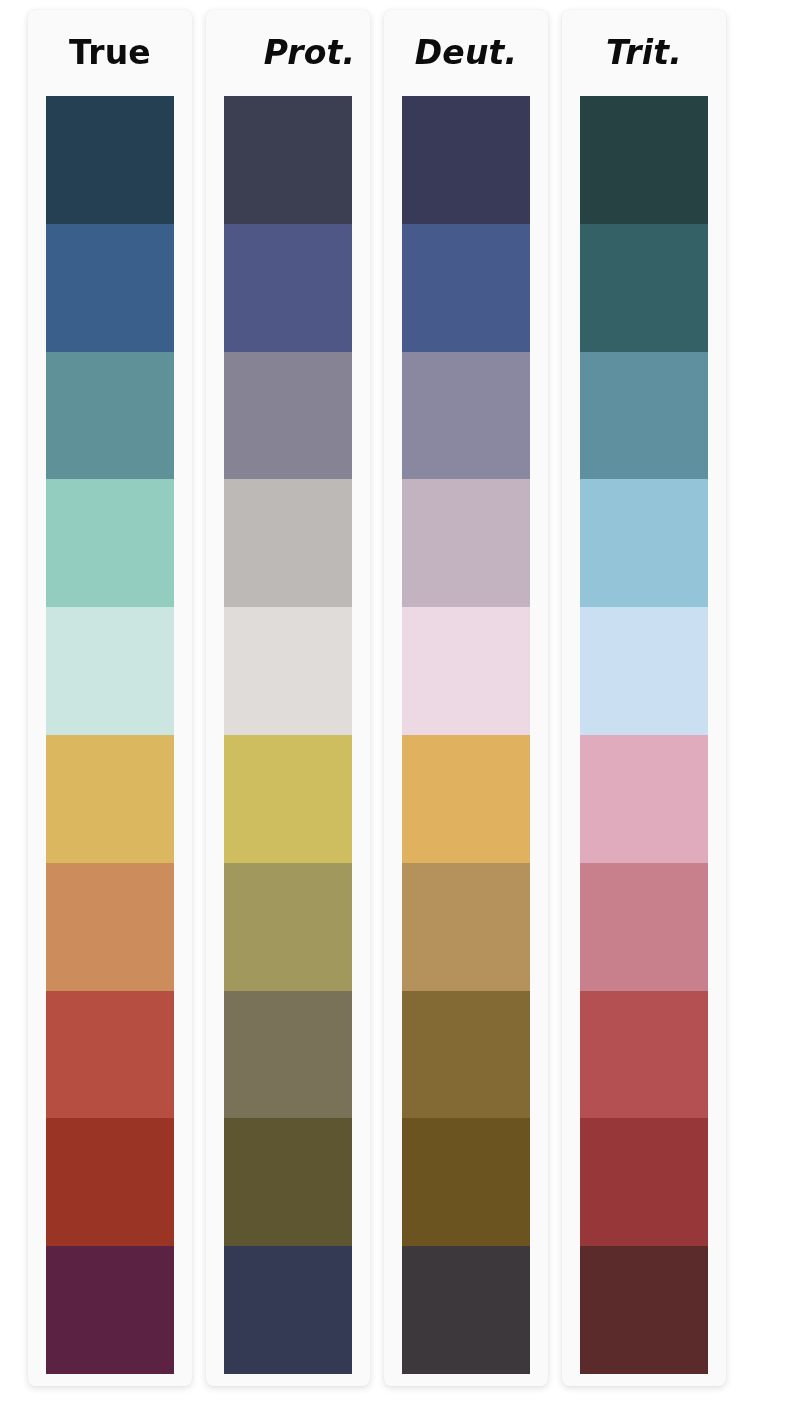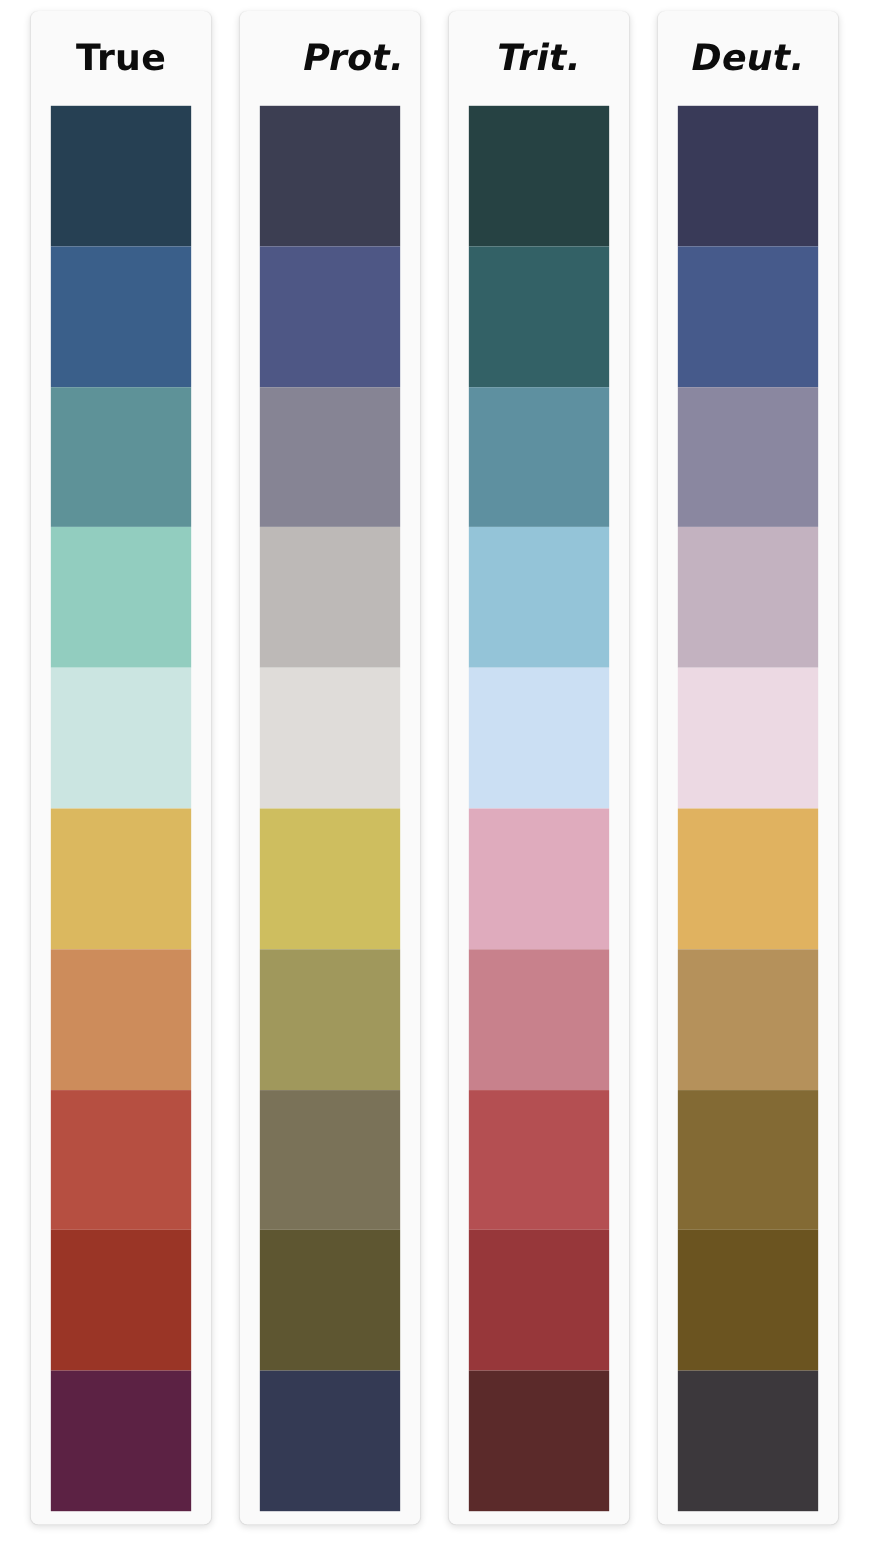--- a/index.html
+++ b/index.html
@@ -16,21 +16,21 @@
 
   #board {
     position: relative;
     width: 796px;
     height: 1410px;
     display: flex;
     align-items: flex-start;
     justify-content: flex-start;
     box-sizing: border-box;
     padding: 10px 0 0 28px;
-    gap: 26px;
+    gap: 14px;
     background: #ffffff;
   }
 
   .palette-card {
     width: 164px;
     height: 1376px;
     box-sizing: border-box;
     background: #fafafa;
     border-radius: 7px;
     box-shadow: 0 2px 7px rgba(0,0,0,0.13), 0 0 1px rgba(0,0,0,0.08);
@@ -100,44 +100,44 @@
       <div class="swatch" title="Prot. #dfdcd9" style="background-color: rgb(223, 220, 217);"></div>
       <div class="swatch" title="Prot. #cebe5f" style="background-color: rgb(206, 190, 95);"></div>
       <div class="swatch" title="Prot. #a0985c" style="background-color: rgb(160, 152, 92);"></div>
       <div class="swatch" title="Prot. #7a7258" style="background-color: rgb(122, 114, 88);"></div>
       <div class="swatch" title="Prot. #5e5631" style="background-color: rgb(94, 86, 49);"></div>
       <div class="swatch" title="Prot. #343a54" style="background-color: rgb(52, 58, 84);"></div>
     </div>
   </div>
 
   <div class="palette-card" style="background: rgb(250, 250, 250);">
+    <div class="card-title italic" style="color: rgb(12, 12, 12);">Deut.</div>
+    <div class="swatch-stack">
+      <div class="swatch" title="Deut. #393a58" style="background-color: rgb(57, 58, 88);"></div>
+      <div class="swatch" title="Deut. #465a8b" style="background-color: rgb(70, 90, 139);"></div>
+      <div class="swatch" title="Deut. #8a87a0" style="background-color: rgb(138, 135, 160);"></div>
+      <div class="swatch" title="Deut. #c3b2c0" style="background-color: rgb(195, 178, 192);"></div>
+      <div class="swatch" title="Deut. #ecd9e3" style="background-color: rgb(236, 217, 227);"></div>
+      <div class="swatch" title="Deut. #e0b260" style="background-color: rgb(224, 178, 96);"></div>
+      <div class="swatch" title="Deut. #b5915b" style="background-color: rgb(181, 145, 91);"></div>
+      <div class="swatch" title="Deut. #836a34" style="background-color: rgb(131, 106, 52);"></div>
+      <div class="swatch" title="Deut. #6b5420" style="background-color: rgb(107, 84, 32);"></div>
+      <div class="swatch" title="Deut. #3c383c" style="background-color: rgb(60, 56, 60);"></div>
+    </div>
+  </div>
+
+  <div class="palette-card" style="background: rgb(250, 250, 250);">
     <div class="card-title italic" style="color: rgb(12, 12, 12);">Trit.</div>
     <div class="swatch-stack">
       <div class="swatch" title="Trit. #264243" style="background-color: rgb(38, 66, 67);"></div>
       <div class="swatch" title="Trit. #336166" style="background-color: rgb(51, 97, 102);"></div>
       <div class="swatch" title="Trit. #5e90a0" style="background-color: rgb(94, 144, 160);"></div>
       <div class="swatch" title="Trit. #94c4d8" style="background-color: rgb(148, 196, 216);"></div>
       <div class="swatch" title="Trit. #cbdff3" style="background-color: rgb(203, 223, 243);"></div>
       <div class="swatch" title="Trit. #dfabbd" style="background-color: rgb(223, 171, 189);"></div>
       <div class="swatch" title="Trit. #c8818c" style="background-color: rgb(200, 129, 140);"></div>
       <div class="swatch" title="Trit. #b44f52" style="background-color: rgb(180, 79, 82);"></div>
       <div class="swatch" title="Trit. #97373a" style="background-color: rgb(151, 55, 58);"></div>
       <div class="swatch" title="Trit. #5b2a2a" style="background-color: rgb(91, 42, 42);"></div>
     </div>
   </div>
 
-  <div class="palette-card" style="background: rgb(250, 250, 250);">
-    <div class="card-title italic" style="color: rgb(12, 12, 12);">Deut.</div>
-    <div class="swatch-stack">
-      <div class="swatch" title="Deut. #393a58" style="background-color: rgb(57, 58, 88);"></div>
-      <div class="swatch" title="Deut. #465a8b" style="background-color: rgb(70, 90, 139);"></div>
-      <div class="swatch" title="Deut. #8a87a0" style="background-color: rgb(138, 135, 160);"></div>
-      <div class="swatch" title="Deut. #c3b2c0" style="background-color: rgb(195, 178, 192);"></div>
-      <div class="swatch" title="Deut. #ecd9e3" style="background-color: rgb(236, 217, 227);"></div>
-      <div class="swatch" title="Deut. #e0b260" style="background-color: rgb(224, 178, 96);"></div>
-      <div class="swatch" title="Deut. #b5915b" style="background-color: rgb(181, 145, 91);"></div>
-      <div class="swatch" title="Deut. #836a34" style="background-color: rgb(131, 106, 52);"></div>
-      <div class="swatch" title="Deut. #6b5420" style="background-color: rgb(107, 84, 32);"></div>
-      <div class="swatch" title="Deut. #3c383c" style="background-color: rgb(60, 56, 60);"></div>
-    </div>
-  </div>
-
 </div>
 
 </body></html>

